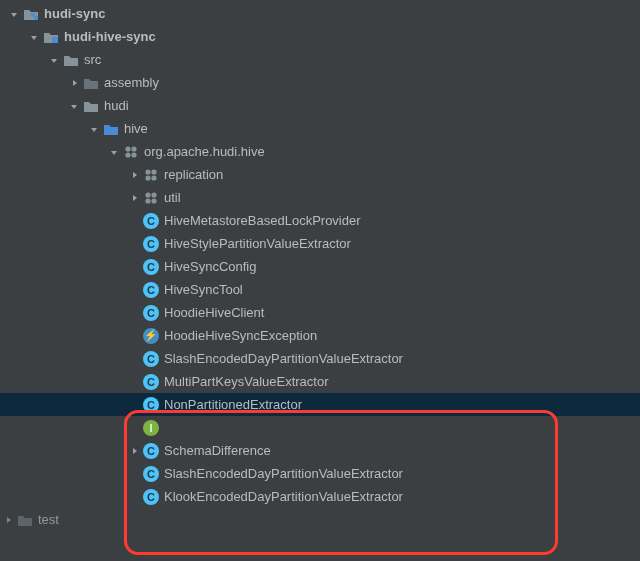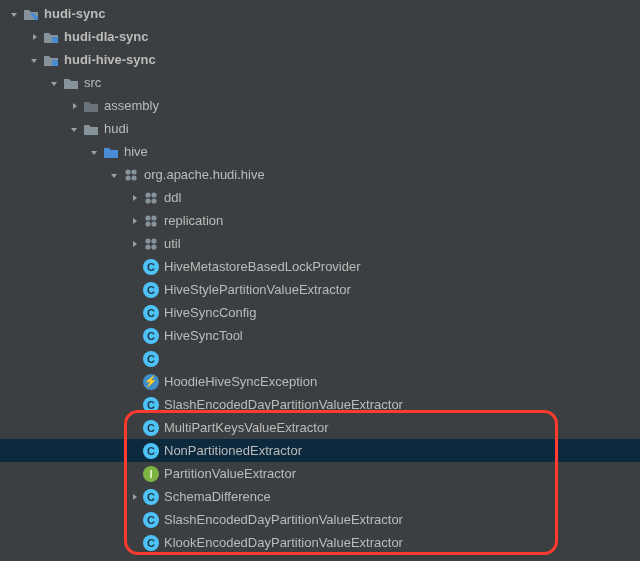--- a/index.html
+++ b/index.html
@@ -100,47 +100,33 @@
         </svg>
       </span>
     <span class="icon modgroup">
         <svg width="16" height="16">
           <use href="#module-group-svg"></use>
         </svg>
       </span>
     <span class="label bold">hudi-sync</span>
   </div>
 
+
   <div class="row">
     <span class="indent" style="width:26px"></span>
     <span class="arrow">
         <svg width="12" height="12">
-          <use href="#arrow-right"></use>
+          <use href="#arrow-down"></use>
         </svg>
       </span>
     <span class="icon module">
         <svg width="16" height="16">
           <use href="#module-svg"></use>
         </svg>
       </span>
-    <span class="label bold">hudi-dla-sync</span>
-  </div>
-
-  <div class="row">
-    <span class="indent" style="width:26px"></span>
-    <span class="arrow">
-        <svg width="12" height="12">
-          <use href="#arrow-down"></use>
-        </svg>
-      </span>
-    <span class="icon module">
-        <svg width="16" height="16">
-          <use href="#module-svg"></use>
-        </svg>
-      </span>
     <span class="label bold">hudi-hive-sync</span>
   </div>
 
   <div class="row">
     <span class="indent" style="width:46px"></span>
     <span class="arrow">
         <svg width="12" height="12">
           <use href="#arrow-down"></use>
         </svg>
       </span>
@@ -205,158 +191,144 @@
         </svg>
       </span>
     <span class="icon pkg">
         <svg width="16" height="16">
           <use href="#package-svg"></use>
         </svg>
       </span>
     <span class="label">org.apache.hudi.hive</span>
   </div>
 
+
   <div class="row">
     <span class="indent" style="width:126px"></span>
     <span class="arrow">
         <svg width="12" height="12">
           <use href="#arrow-right"></use>
         </svg>
       </span>
     <span class="icon pkg">
         <svg width="16" height="16">
           <use href="#package-svg"></use>
         </svg>
       </span>
-    <span class="label">ddl</span>
+    <span class="label">replication</span>
   </div>
 
   <div class="row">
     <span class="indent" style="width:126px"></span>
     <span class="arrow">
         <svg width="12" height="12">
           <use href="#arrow-right"></use>
         </svg>
       </span>
     <span class="icon pkg">
         <svg width="16" height="16">
           <use href="#package-svg"></use>
         </svg>
       </span>
-    <span class="label">replication</span>
-  </div>
-
+    <span class="label">util</span>
+  </div>
+
+  <div class="row">
+    <span class="indent" style="width:142px"></span>
+    <span class="icon">
+        <span class="classC">C</span>
+      </span>
+    <span class="label">HiveMetastoreBasedLockProvider</span>
+  </div>
+  <div class="row">
+    <span class="indent" style="width:142px"></span>
+    <span class="icon">
+        <span class="classC">C</span>
+      </span>
+    <span class="label">HiveStylePartitionValueExtractor</span>
+  </div>
+  <div class="row">
+    <span class="indent" style="width:142px"></span>
+    <span class="icon">
+        <span class="classC">C</span>
+      </span>
+    <span class="label">HiveSyncConfig</span>
+  </div>
+  <div class="row">
+    <span class="indent" style="width:142px"></span>
+    <span class="icon">
+        <span class="classC">C</span>
+      </span>
+    <span class="label">HiveSyncTool</span>
+  </div>
+  <div class="row">
+    <span class="indent" style="width:142px"></span>
+    <span class="icon">
+        <span class="classC">C</span>
+      </span>
+    <span class="label">HoodieHiveClient</span>
+  </div>
+  <div class="row">
+    <span class="indent" style="width:142px"></span>
+    <span class="icon">
+        <span class="classE">⚡</span>
+      </span>
+    <span class="label">HoodieHiveSyncException</span>
+  </div>
+  <div class="row">
+    <span class="indent" style="width:142px"></span>
+    <span class="icon">
+        <span class="classC">C</span>
+      </span>
+    <span class="label">SlashEncodedDayPartitionValueExtractor</span>
+  </div>
+  <div class="row">
+    <span class="indent" style="width:142px"></span>
+    <span class="icon">
+        <span class="classC">C</span>
+      </span>
+    <span class="label">MultiPartKeysValueExtractor</span>
+  </div>
+  <div class="row selected">
+    <span class="indent" style="width:142px"></span>
+    <span class="icon">
+        <span class="classC">C</span>
+      </span>
+    <span class="label">NonPartitionedExtractor</span>
+  </div>
+  <div class="row">
+    <span class="indent" style="width:142px"></span>
+    <span class="icon">
+        <span class="classI">I</span>
+      </span>
+  </div>
   <div class="row">
     <span class="indent" style="width:126px"></span>
     <span class="arrow">
         <svg width="12" height="12">
           <use href="#arrow-right"></use>
         </svg>
       </span>
-    <span class="icon pkg">
-        <svg width="16" height="16">
-          <use href="#package-svg"></use>
-        </svg>
-      </span>
-    <span class="label">util</span>
-  </div>
-
-  <div class="row">
-    <span class="indent" style="width:142px"></span>
-    <span class="icon">
-        <span class="classC">C</span>
-      </span>
-    <span class="label">HiveMetastoreBasedLockProvider</span>
-  </div>
-  <div class="row">
-    <span class="indent" style="width:142px"></span>
-    <span class="icon">
-        <span class="classC">C</span>
-      </span>
-    <span class="label">HiveStylePartitionValueExtractor</span>
-  </div>
-  <div class="row">
-    <span class="indent" style="width:142px"></span>
-    <span class="icon">
-        <span class="classC">C</span>
-      </span>
-    <span class="label">HiveSyncConfig</span>
-  </div>
-  <div class="row">
-    <span class="indent" style="width:142px"></span>
-    <span class="icon">
-        <span class="classC">C</span>
-      </span>
-    <span class="label">HiveSyncTool</span>
-  </div>
-  <div class="row">
-    <span class="indent" style="width:142px"></span>
-    <span class="icon">
-        <span class="classC">C</span>
-      </span>
-  </div>
-  <div class="row">
-    <span class="indent" style="width:142px"></span>
-    <span class="icon">
-        <span class="classE">⚡</span>
-      </span>
-    <span class="label">HoodieHiveSyncException</span>
+    <span class="icon">
+        <span class="classC">C</span>
+      </span>
+    <span class="label">SchemaDifference</span>
   </div>
   <div class="row">
     <span class="indent" style="width:142px"></span>
     <span class="icon">
         <span class="classC">C</span>
       </span>
     <span class="label">SlashEncodedDayPartitionValueExtractor</span>
   </div>
   <div class="row">
     <span class="indent" style="width:142px"></span>
     <span class="icon">
         <span class="classC">C</span>
       </span>
-    <span class="label">MultiPartKeysValueExtractor</span>
-  </div>
-  <div class="row selected">
-    <span class="indent" style="width:142px"></span>
-    <span class="icon">
-        <span class="classC">C</span>
-      </span>
-    <span class="label">NonPartitionedExtractor</span>
-  </div>
-  <div class="row">
-    <span class="indent" style="width:142px"></span>
-    <span class="icon">
-        <span class="classI">I</span>
-      </span>
-    <span class="label">PartitionValueExtractor</span>
-  </div>
-  <div class="row">
-    <span class="indent" style="width:126px"></span>
-    <span class="arrow">
-        <svg width="12" height="12">
-          <use href="#arrow-right"></use>
-        </svg>
-      </span>
-    <span class="icon">
-        <span class="classC">C</span>
-      </span>
-    <span class="label">SchemaDifference</span>
-  </div>
-  <div class="row">
-    <span class="indent" style="width:142px"></span>
-    <span class="icon">
-        <span class="classC">C</span>
-      </span>
-    <span class="label">SlashEncodedDayPartitionValueExtractor</span>
-  </div>
-  <div class="row">
-    <span class="indent" style="width:142px"></span>
-    <span class="icon">
-        <span class="classC">C</span>
-      </span>
     <span class="label">KlookEncodedDayPartitionValueExtractor</span>
   </div>
 
   <div class="row" style="opacity:0.7">
 
     <span class="arrow">
         <svg width="12" height="12">
           <use href="#arrow-right"></use>
         </svg>
       </span>

